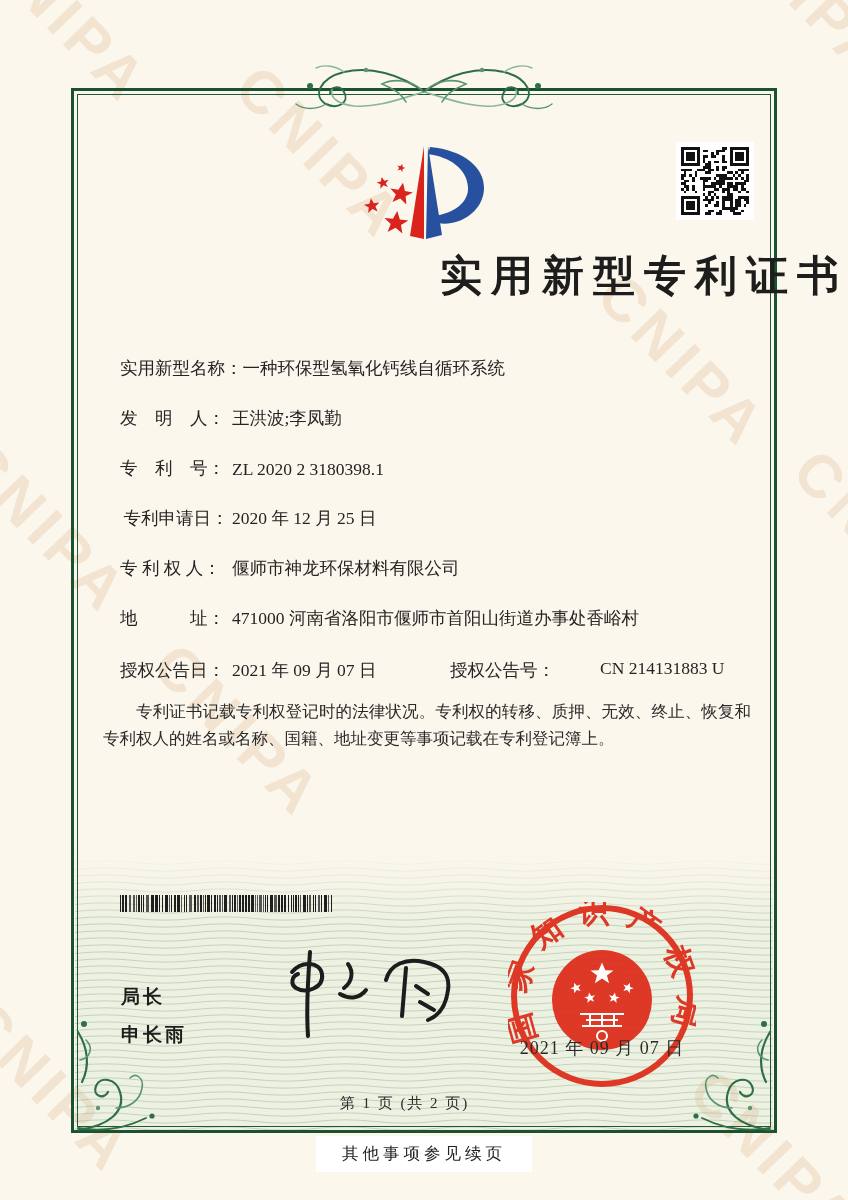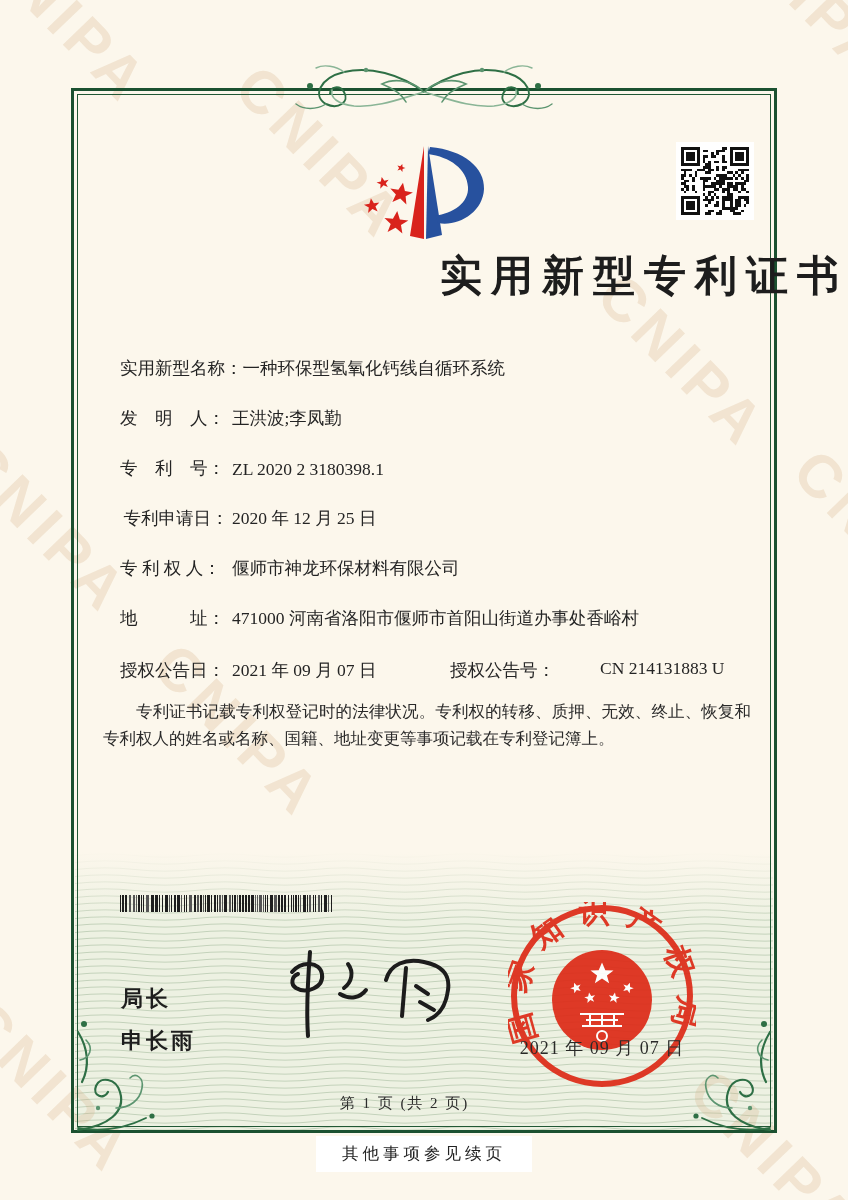--- a/index.html
+++ b/index.html
@@ -44,21 +44,21 @@
   .r0{top:356px;} .r1{top:406px;} .r2{top:456px;align-items:flex-end;} .r3{top:506px;text-align:center;} .r4{top:556px;} .r5{top:606px;} .r6{top:658px;}
 
   .paras { position:absolute; left:103px; top:698px; width:648px; font-size:16.5px;
         line-height:27px; color:#2a2a2a; text-align:justify; }
   .paras p { text-indent:2em; }
 
   .barcode { position:absolute; left:120px; top:895px; width:218px; height:17px; }
   .barcode svg { width:100%; height:100%; display:block; }
 
   .signer { position:absolute; left:121px; top:984px; font-family:"Liberation Sans", sans-serif;
-        font-size:22px; font-weight:600; letter-spacing:3px; color:#1e1e1e; }
+        font-size:19px; font-weight:600; letter-spacing:3px; color:#1e1e1e; }
   .signer .line2 { margin-top:12px; }
   .signature { position:absolute; left:248px; top:938px; width:210px; height:108px; }
 
   .seal { position:absolute; left:508px; top:902px; width:188px; height:188px; }
 
   .page-no { position:absolute; left:0; top:1094px; width:809px; text-align:center;
         font-size:15px; letter-spacing:2px; color:#2b2b2b; }
   .cont-note { position:absolute; left:0; top:1136px; width:848px; text-align:center; }
   .cont-note span { display:inline-block; background:#ffffff; padding:7px 26px;
         font-size:16.5px; letter-spacing:4px; color:#222; }

